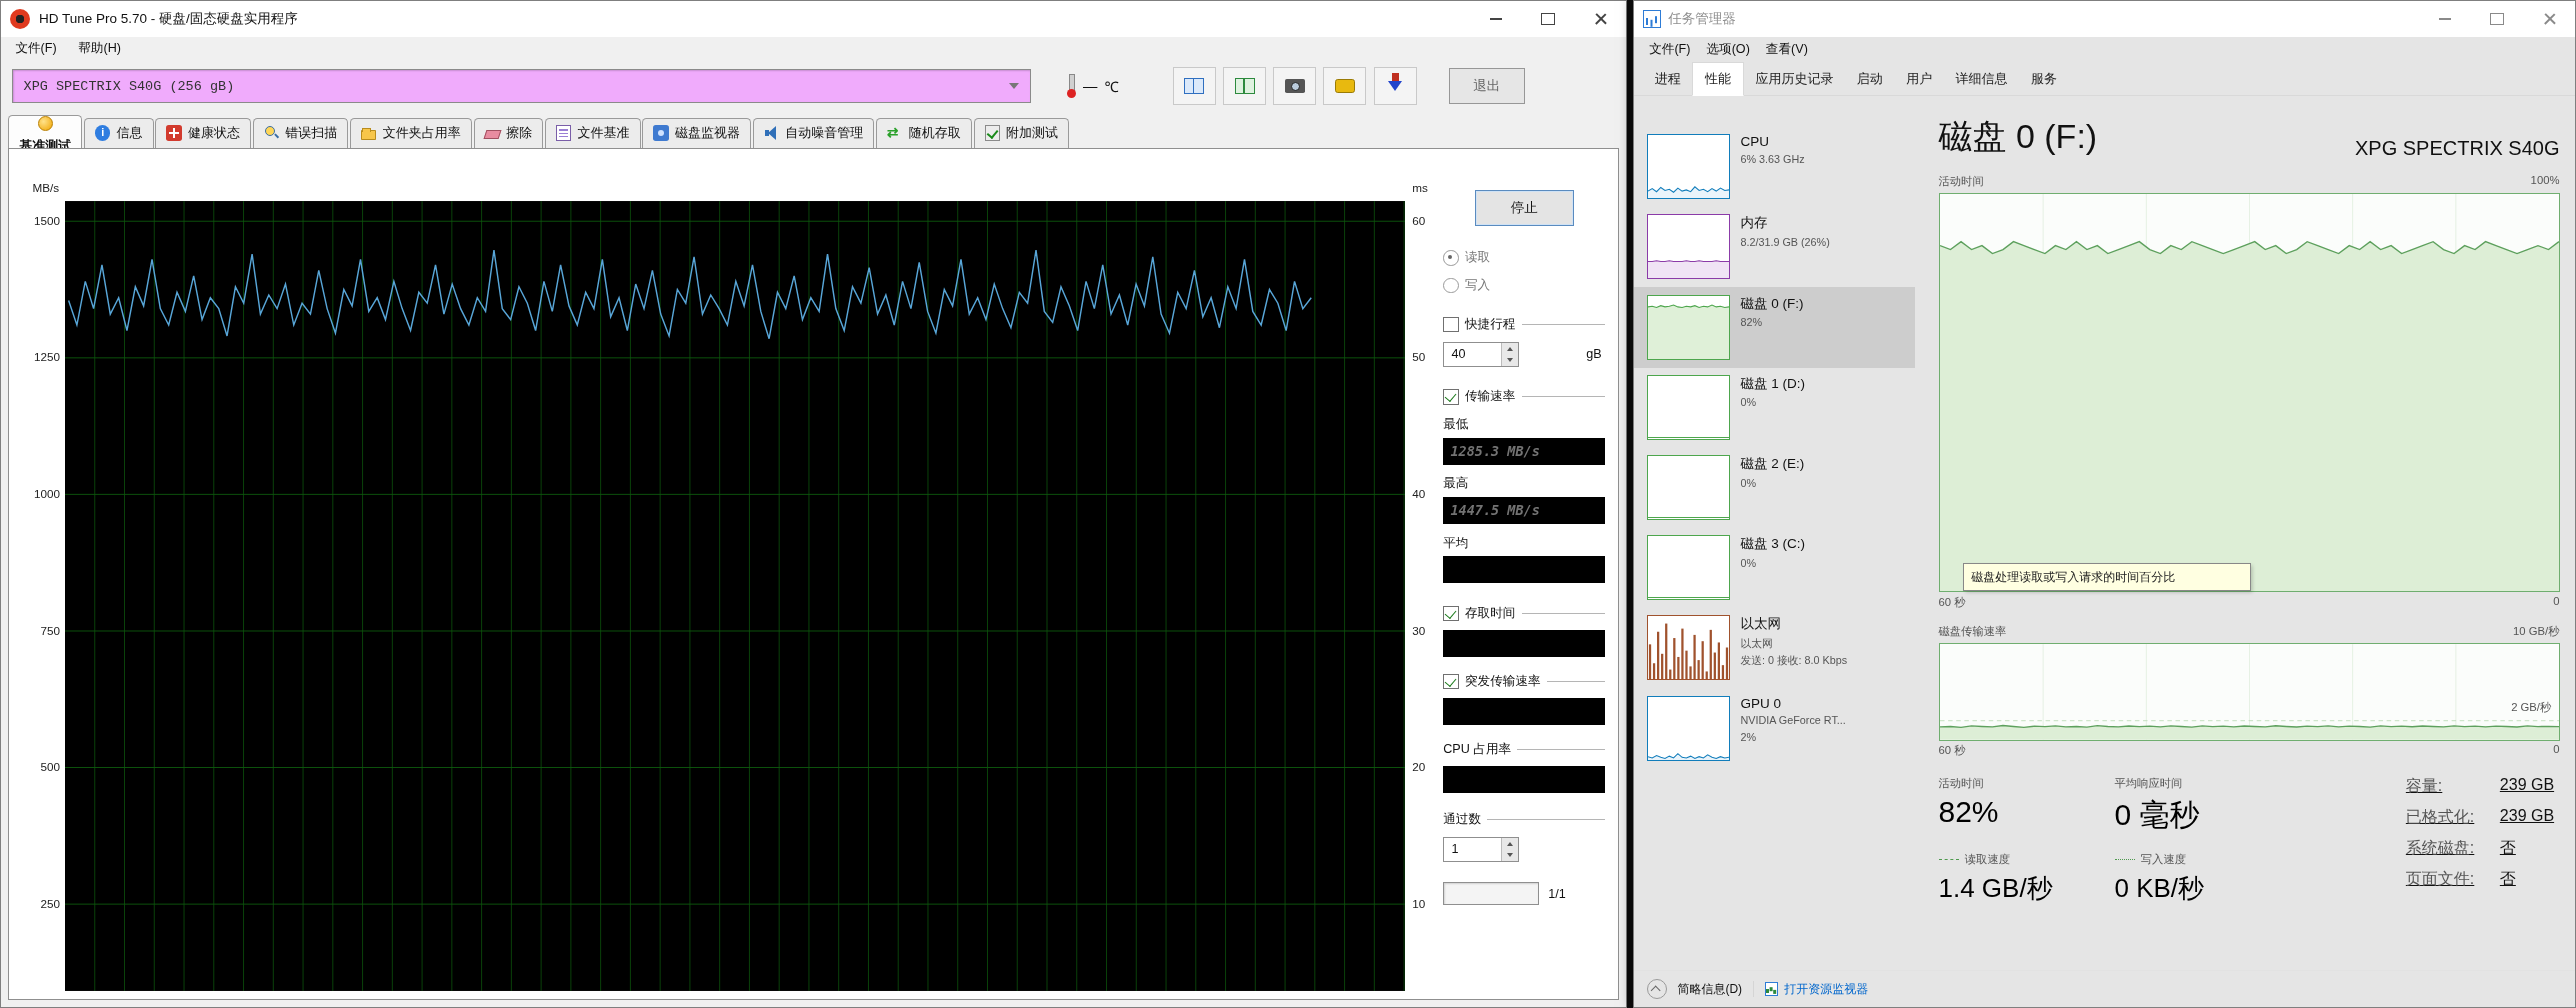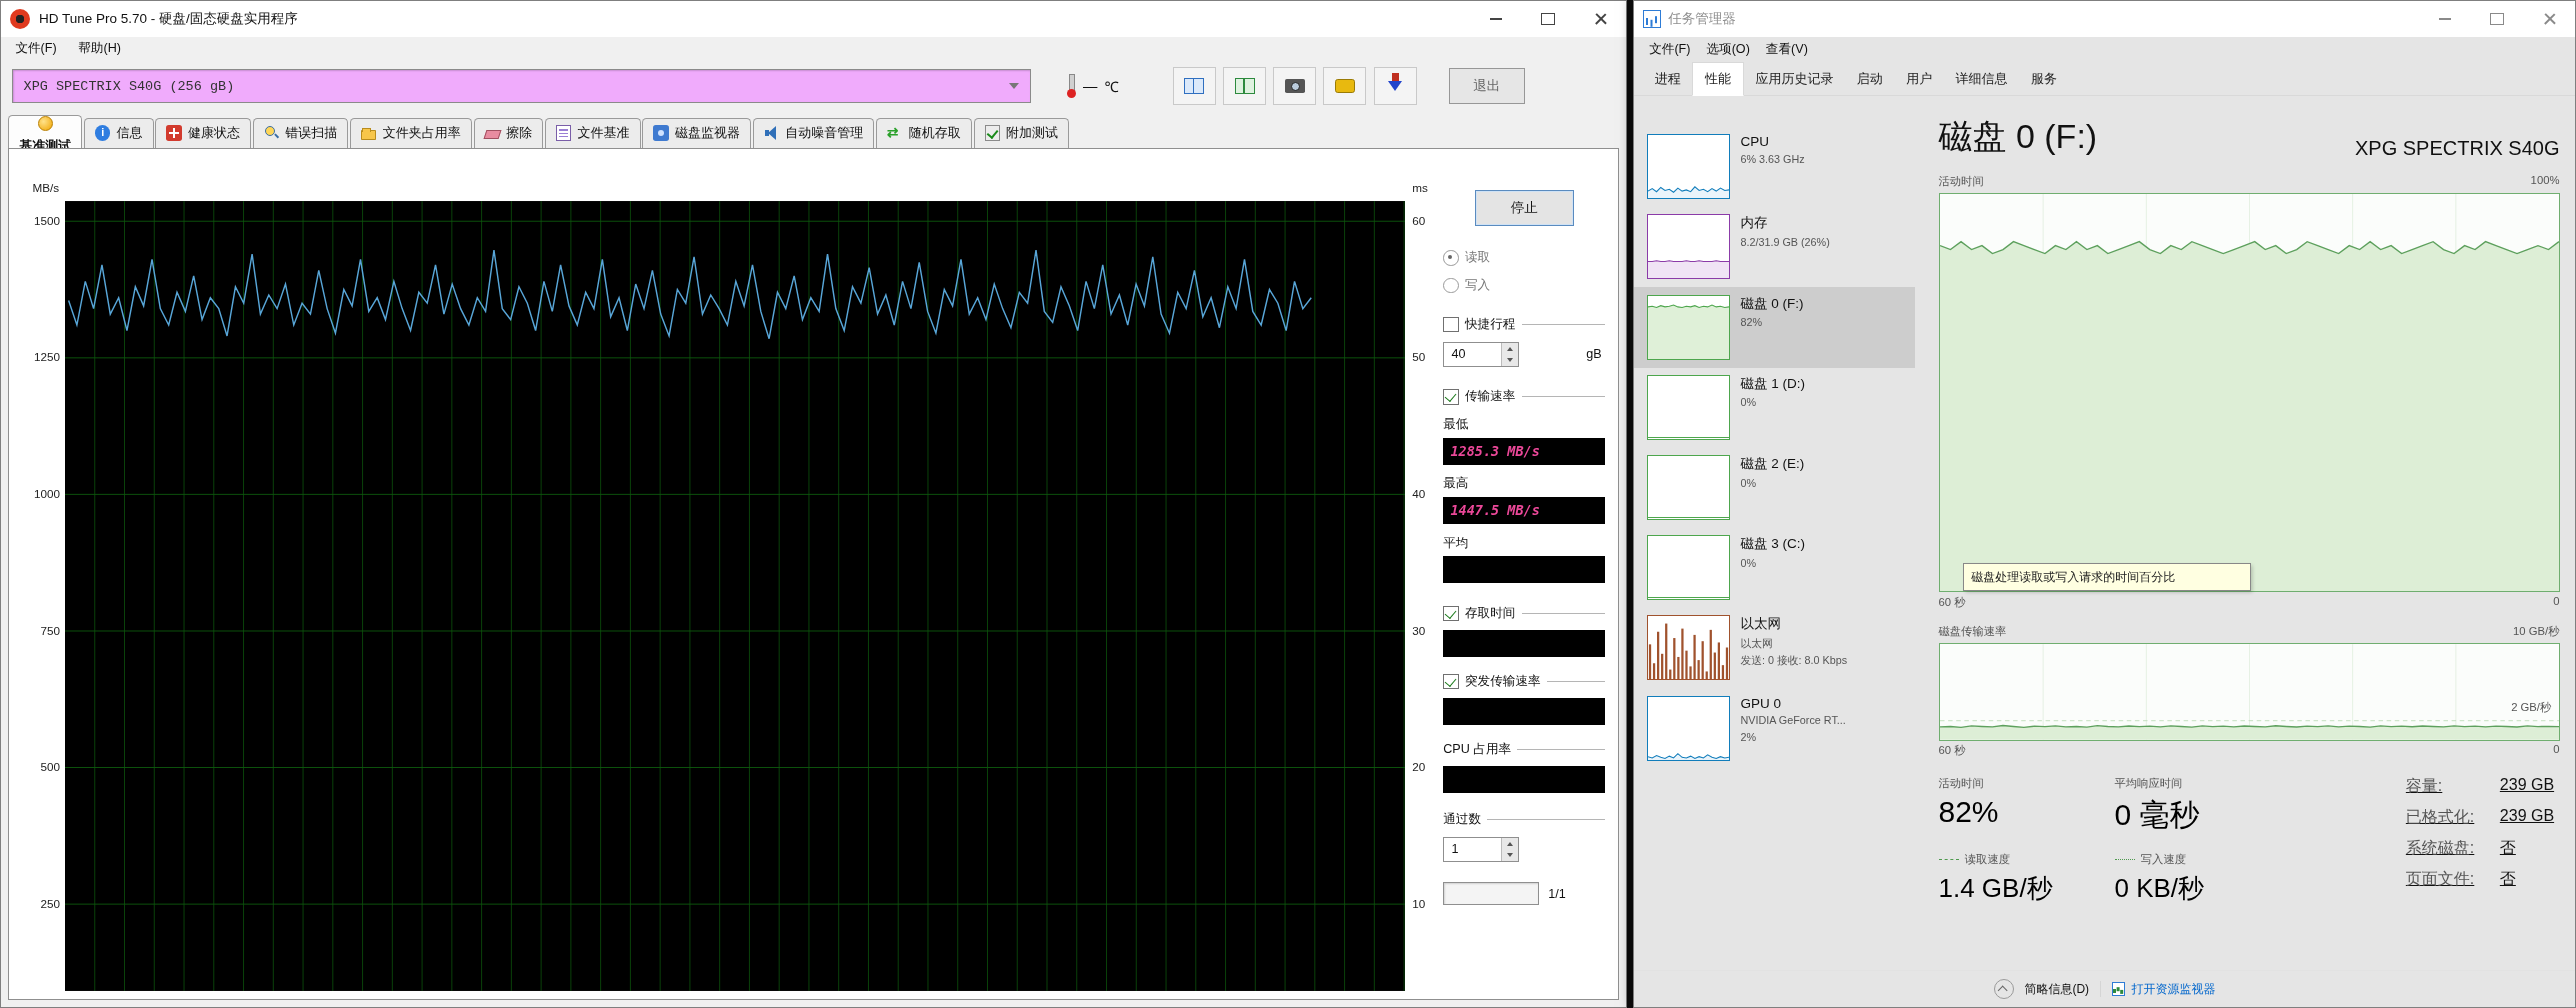--- a/index.html
+++ b/index.html
@@ -74,21 +74,21 @@
   .spinbox{width:76px;height:25px;border:0.9px solid #8f8f8f;background:#fff;display:flex;box-sizing:border-box;}
   .spin-val{flex:1;display:flex;align-items:center;padding-left:7.2px;font-size:12.6px;}
   .spin-arrows{width:16px;display:flex;flex-direction:column;border-left:0.9px solid #bbb;}
   .spin-up,.spin-dn{flex:1;display:flex;align-items:center;justify-content:center;background:#e8e8e8;}
   .spin-up::after{content:"";border-left:3.6px solid transparent;border-right:3.6px solid transparent;border-bottom:4.5px solid #555;}
   .spin-dn::after{content:"";border-left:3.6px solid transparent;border-right:3.6px solid transparent;border-top:4.5px solid #555;}
   .unit-gb{margin-left:auto;padding-right:3.6px;}
   .mini-label{margin-top:10.8px;}
   .valbox{margin-top:4.5px;height:27px;background:#000;display:flex;align-items:center;justify-content:flex-start;
       padding-left:7.2px;font-family:"DejaVu Sans Mono",monospace;font-style:italic;font-weight:bold;
-      font-size:13.5px;color:#ec4899;}
+      font-size:13.5px;color:#737373;}
   .prog-row{display:flex;align-items:center;gap:9px;margin-top:20px;}
   .progress{width:94px;height:21.6px;border:0.9px solid #8f8f8f;background:#f4f4f4;box-shadow:inset 0.9px 0.9px 1.8px rgba(0,0,0,.15);}
   
   .ti{width:15.3px;height:15.3px;position:relative;flex:none;}
   .ti-bench{border-radius:50%;background:radial-gradient(circle at 35% 35%,#ffe28a,#f0a400);border:0.9px solid #b97f00;box-sizing:border-box;}
   .ti-info{border-radius:50%;background:#2f7de0;}
   .ti-info::after{content:"i";color:#fff;font-weight:bold;font-size:10.8px;position:absolute;left:0;right:0;top:0.9px;text-align:center;}
   .ti-health{border-radius:2.7px;background:#d23b2e;}
   .ti-health::before{content:"";position:absolute;left:2.7px;top:6.3px;width:10px;height:2.7px;background:#fff;}
   .ti-health::after{content:"";position:absolute;left:6.3px;top:2.7px;width:2.7px;height:10px;background:#fff;}
@@ -149,21 +149,21 @@
   .stat{width:176px;}
   .stat-label{font-size:11.3px;color:#555;display:flex;align-items:center;gap:6.3px;}
   .legend-dash{width:20px;height:0;border-top:1.8px dashed #4e9a4e;}
   .legend-dot{width:20px;height:0;border-top:1.8px dotted #4e9a4e;}
   .stat-value{font-size:30px;font-weight:300;margin-top:3.6px;color:#000;}
   .stat-value.small{font-size:26px;}
   .tm-info{margin-left:auto;margin-right:5.4px;font-size:16px;text-decoration:underline;}
   .info-row{display:flex;margin-bottom:10px;}
   .info-label{width:94px;color:#555;}
   .info-value{color:#111;}
-  .tm-footer{height:36px;border-top:0.9px solid #e2e2e2;display:flex;align-items:center;padding:0 12.6px;gap:10.8px;font-size:12px;flex:none;justify-content:center;}
+  .tm-footer{height:36px;border-top:0.9px solid #e2e2e2;display:flex;align-items:center;padding:0 12.6px;gap:10.8px;font-size:12px;flex:none;}
   .chev-circle{width:18px;height:18px;border:0.9px solid #9a9a9a;border-radius:50%;position:relative;flex:none;}
   .chev-circle::after{content:"";position:absolute;left:4.5px;top:7.2px;width:6.3px;height:6.3px;border:solid #666;border-width:1.8px 0 0 1.8px;transform:rotate(45deg);}
   .footer-sep{width:0.9px;height:16px;background:#d5d5d5;}
   .resmon-link{color:#0066cc;display:flex;align-items:center;gap:6.3px;}
   .resmon-icon{width:13.5px;height:13.5px;border:1.4px solid #2e7cd6;box-sizing:border-box;position:relative;background:#fff;flex:none;}
   .resmon-icon::after{content:"";position:absolute;left:0.9px;bottom:1.8px;width:2.3px;height:3.6px;background:#2d8a3e;
       box-shadow:3.6px -1.8px 0 #2d8a3e, 7.2px 0.9px 0 #2d8a3e;}
 </style>
 </head>
 <body>

